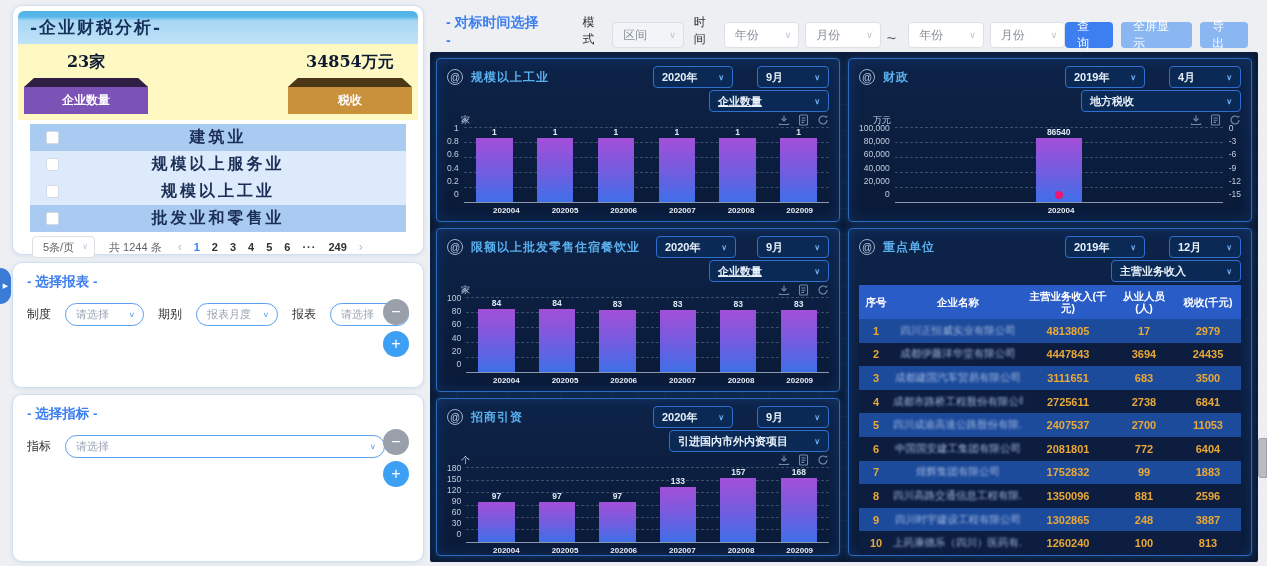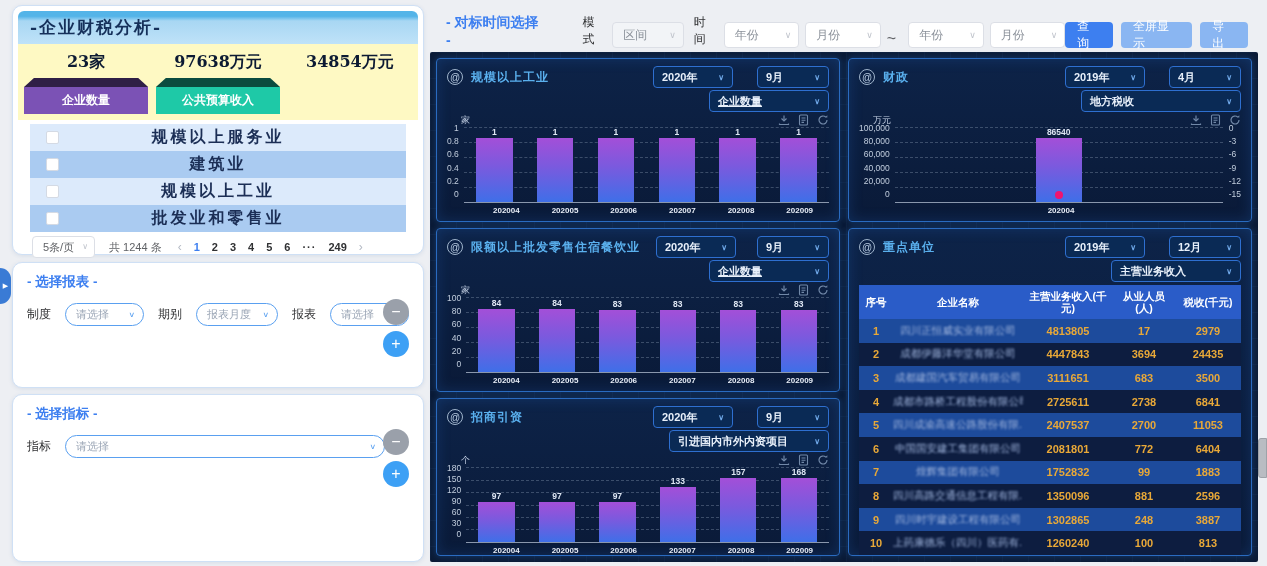--- a/index.html
+++ b/index.html
@@ -121,39 +121,36 @@
   <div class="ov-header">-企业财税分析-</div>
   <div class="ov-stats" id="stats">
   <div class="stat">
     <div class="stat-val">23家</div>
     <div class="ped">
       <div class="ped-top" style="background:#7b52b5"></div>
       <div class="ped-face" style="background:#7b52b5">企业数量</div>
     </div>
   </div>
   <div class="stat">
-    <div class="stat-val">97638万元</div>
+    <div class="stat-val">34854万元</div>
     <div class="ped">
-      <div class="ped-top" style="background:#1ec9a7"></div>
-      <div class="ped-face" style="background:#1ec9a7">公共预算收入</div>
+      <div class="ped-top" style="background:#c9913c"></div>
+      <div class="ped-face" style="background:#c9913c">税收</div>
     </div>
   </div>
-  <div class="stat">
-    <div class="stat-val">34854万元</div>
+    </div>
+  <div class="ind-list" id="indList">
+  <div class="ind-row alt">
+    <span class="cbx"></span>
+    <span class="ind-label">建筑业</span>
+    <span class="cbx-sp"></span>
   </div>
-    </div>
-  <div class="ind-list" id="indList">
   <div class="ind-row ">
     <span class="cbx"></span>
     <span class="ind-label">规模以上服务业</span>
-    <span class="cbx-sp"></span>
-  </div>
-  <div class="ind-row alt">
-    <span class="cbx"></span>
-    <span class="ind-label">建筑业</span>
     <span class="cbx-sp"></span>
   </div>
   <div class="ind-row ">
     <span class="cbx"></span>
     <span class="ind-label">规模以上工业</span>
     <span class="cbx-sp"></span>
   </div>
   <div class="ind-row alt">
     <span class="cbx"></span>
     <span class="ind-label">批发业和零售业</span>

